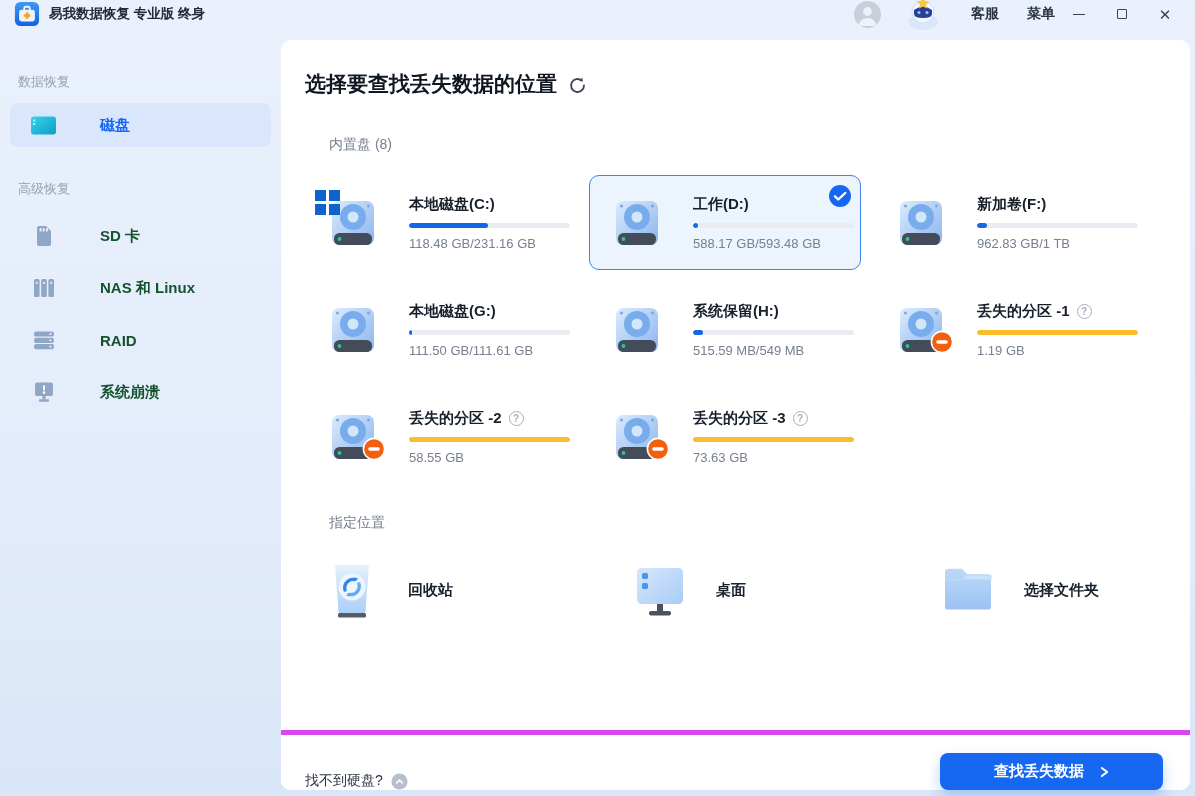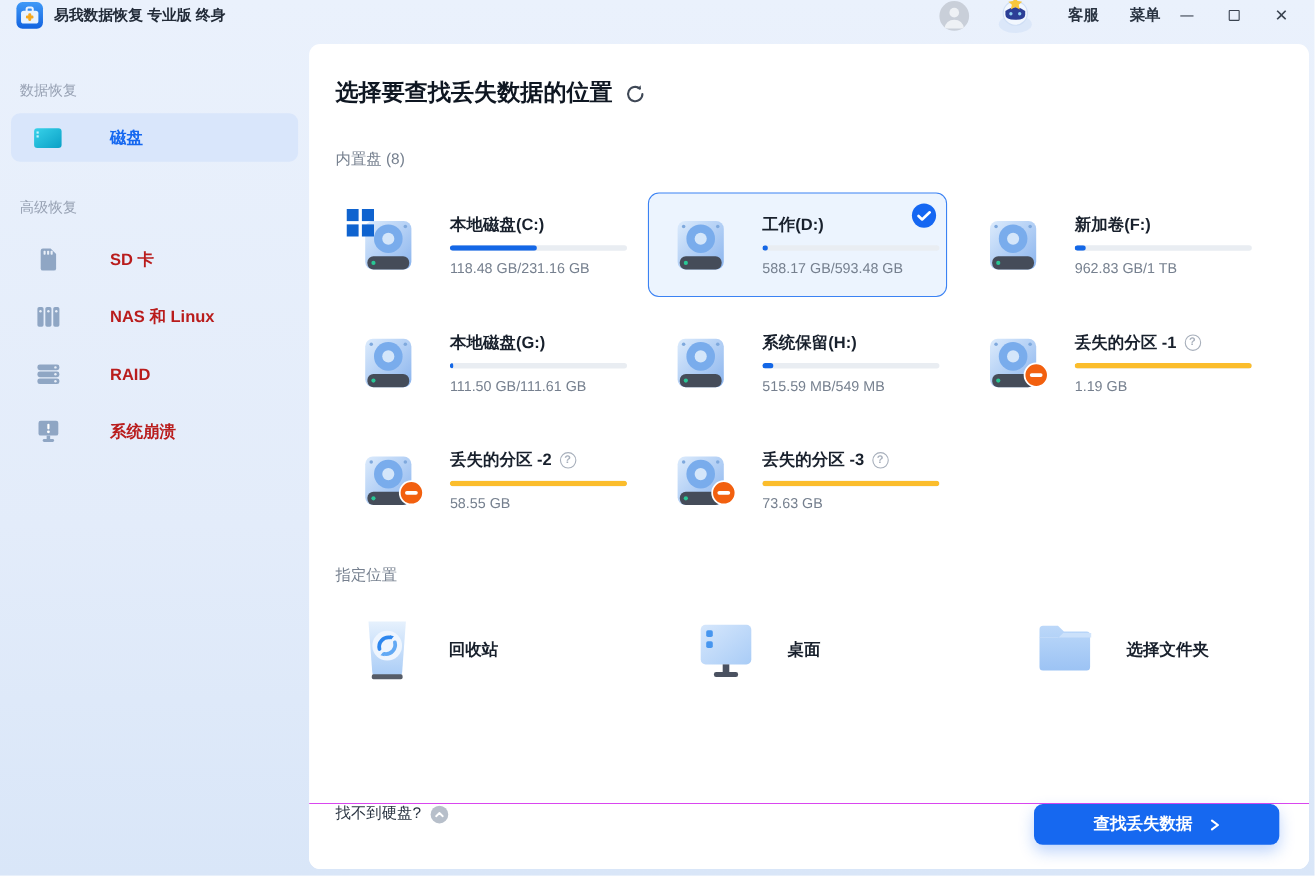--- a/index.html
+++ b/index.html
@@ -27,33 +27,33 @@
   .glyph-max { width:10px; height:10px; border:1.4px solid #3a4350; border-radius:1px; }
   .glyph-close { font-size:15px; line-height:1; }
 
   
   .sidebar { position:absolute; left:0; top:40px; width:281px; bottom:0; }
   .sb-label { margin:33px 0 12px 18px; font-size:13px; color:#97a1b3; }
   .sb-item { height:44px; margin:0 10px 6px 10px; border-radius:8px; display:flex;
     align-items:center; padding-left:20px; cursor:pointer;gap:28px; }
   .sb-item .sb-ic { width:27px; height:27px; display:flex; align-items:center;
     justify-content:center; margin-right:15px; }
-  .sb-item .sb-txt { font-size:15px; font-weight:700; color:#b91c1c; }
+  .sb-item .sb-txt { font-size:15px; font-weight:700; color:#14532d; }
   .sb-item.selected { background:#d9e6fb; }
   .sb-item.selected .sb-txt { color:var(--accent,#1668f0); }
   .sb-sec2 .sb-item { height:52px; margin-bottom:0; }
 
   
   .main-panel { position:absolute; left:281px; top:40px; right:5px; bottom:6px;
     background:#fff; border-radius:10px; }
   .content { padding:30px 10px 0 24px; }
   .page-title { font-size:21px; font-weight:700; color:#0f1722; display:flex;
     align-items:center; gap:11px; }
   .refresh { width:19px; height:19px; cursor:pointer; margin-top:2px; }
-  .section-label { font-size:14px; color:#76808f; margin-top:38px; }
+  .section-label { font-size:14px; color:#76808f; margin-top:38px;margin-left:24px; }
 
   .disk-grid { margin-top:21px; display:grid; grid-template-columns:repeat(3,272px);
     column-gap:18px; row-gap:27px;gap:12px; }
   .disk-card { position:relative; height:95px; border-radius:10px;
     border:1.5px solid transparent; display:flex; align-items:center;
     padding-left:19px; cursor:pointer; }
   .disk-card.selected { background:var(--sel-bg,#ecf4fe); border-color:var(--sel-border,#3b82f3); }
   .icon-wrap { position:relative; width:56px; height:56px; margin-right:28px; flex:0 0 auto; }
   .badge-win { position:absolute; left:-10px; top:-5px; }
   .badge-minus { position:absolute; right:-5px; bottom:0px; }
@@ -71,21 +71,21 @@
   .d-size { margin-top:8px; font-size:13px; color:#76808f; }
 
   .loc-row { margin-top:23px; display:grid; grid-template-columns:repeat(3,272px);
     column-gap:36px; }
   .loc-item { display:flex; align-items:center; padding-left:19px; height:70px; cursor:pointer; }
   .loc-ic { width:56px; height:62px; margin-right:28px; display:flex; align-items:center; }
   .loc-txt { font-size:15px; font-weight:700; color:#18202c; }
 
   
   .footer { position:absolute; left:0; right:0; bottom:0; height:60px;
-    border-top:1px solid #d946ef; display:flex; align-items:flex-start;
+    border-top:5px solid #d946ef; display:flex; align-items:flex-end;
     padding:0 27px 0 24px; background:#fff; border-radius:0 0 10px 10px; }
   .cant-find { font-size:14px; color:#2a3442; display:flex; align-items:center; gap:8px; }
   .chev-circle { width:17px; height:17px; cursor:pointer; }
   .scan-btn { margin-left:auto; width:223px; height:37px; border:none; border-radius:8px;
     background:var(--accent,#1668f0); color:#fff; font-size:15px; font-weight:700;
     font-family:inherit; display:flex; align-items:center; justify-content:center;
     gap:16px; cursor:pointer; box-shadow:0 6px 14px rgba(22,102,240,.28); }
 </style>
 </head>
 <body>

